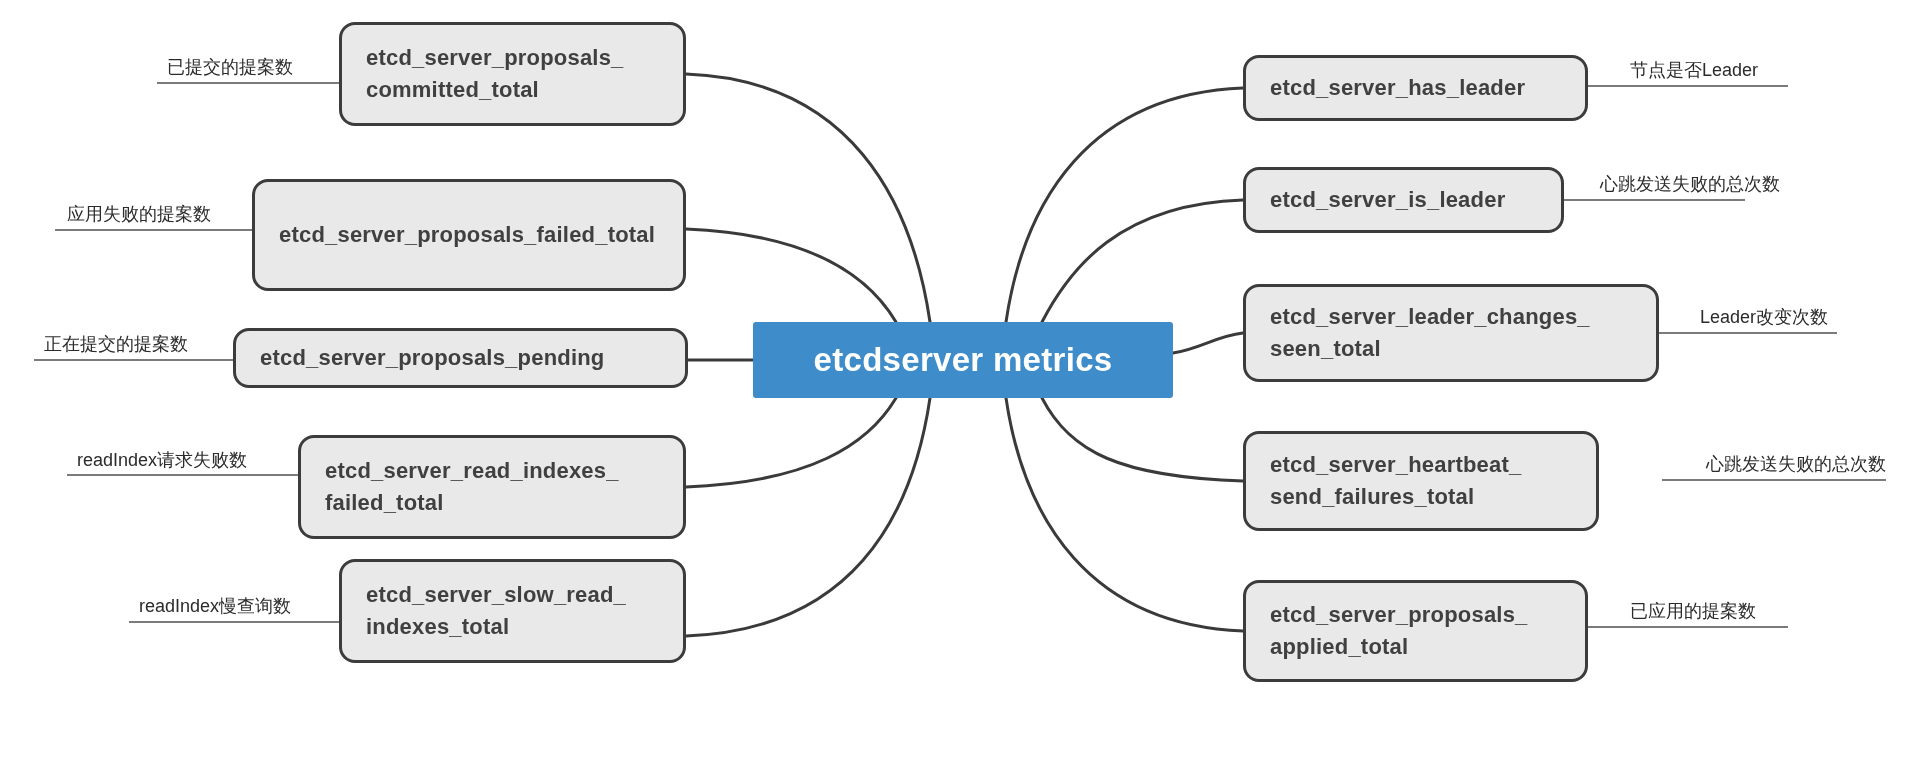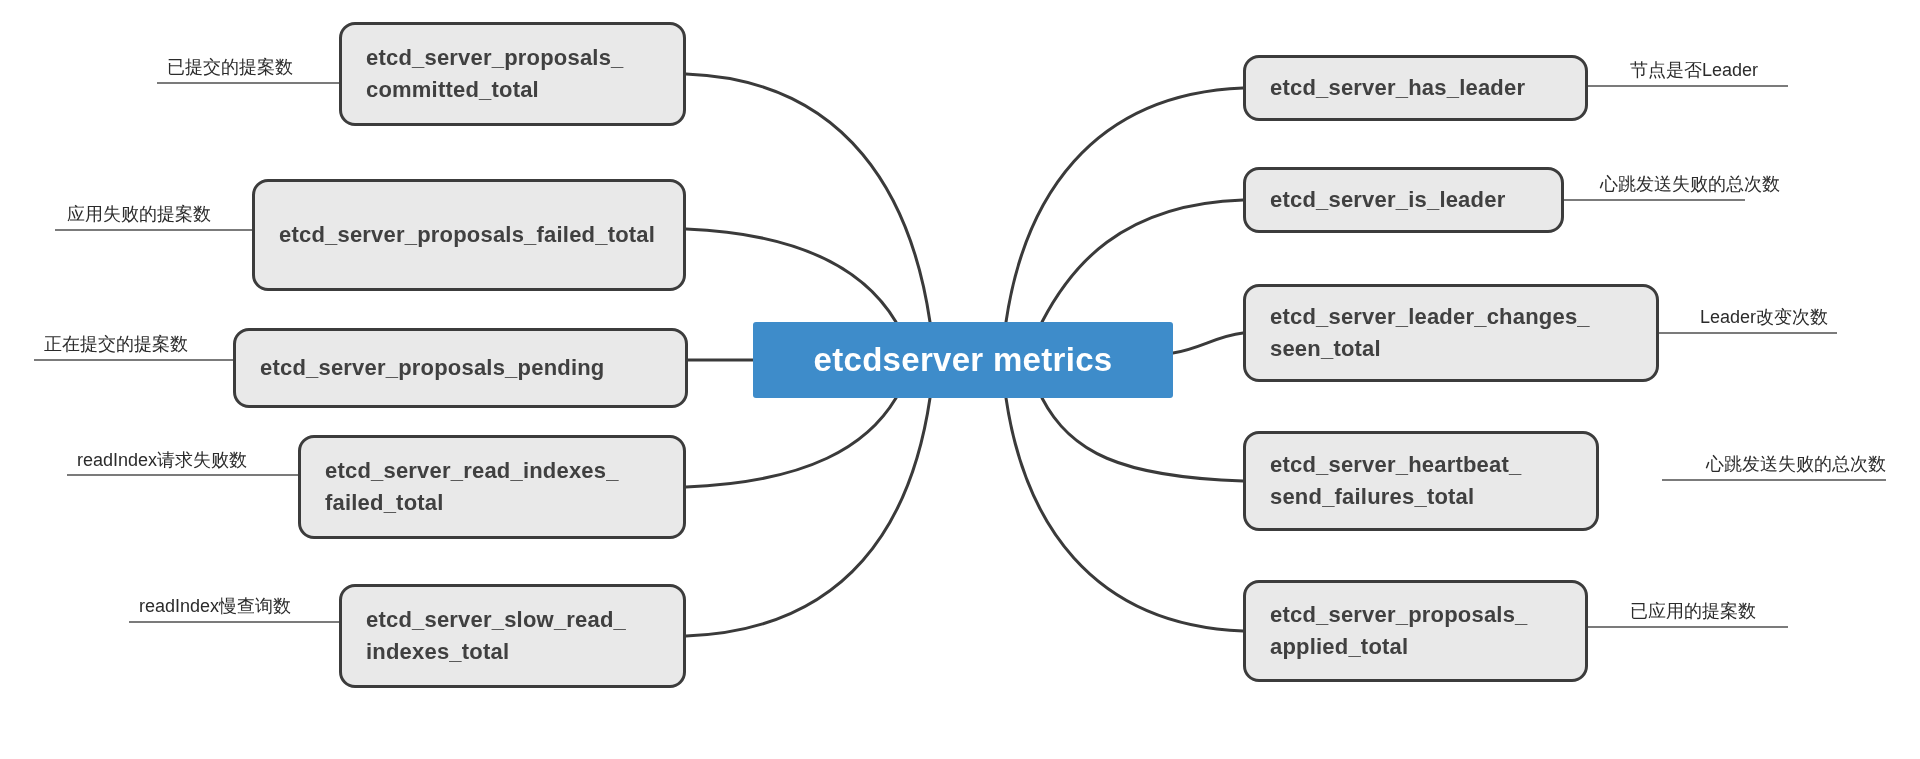--- a/index.html
+++ b/index.html
@@ -47,23 +47,23 @@
   .side-label {
     position:absolute;
     font-size:18px;
     color:var(--label_text);
     white-space:nowrap;
   }
 
   
   #lbox0 { left:339px; top:22px;  width:347px; height:104px; }
   #lbox1 { left:252px; top:179px; width:434px; height:112px; }
-  #lbox2 { left:233px; top:328px; width:455px; height:80px;  }
+  #lbox2 { left:233px; top:328px; width:455px; height:60px;  }
   #lbox3 { left:298px; top:435px; width:388px; height:104px; }
-  #lbox4 { left:339px; top:584px; width:347px; height:104px; }
+  #lbox4 { left:339px; top:559px; width:347px; height:104px; }
   
   #rbox0 { left:1243px; top:55px;  width:345px; height:66px;  }
   #rbox1 { left:1243px; top:167px; width:321px; height:66px;  }
   #rbox2 { left:1243px; top:284px; width:416px; height:98px;  }
   #rbox3 { left:1243px; top:431px; width:356px; height:100px; }
   #rbox4 { left:1243px; top:580px; width:345px; height:102px; }
   
   #llabel0 { left:167px; top:55px;  }
   #llabel1 { left:67px;  top:202px; }
   #llabel2 { left:44px;  top:332px; }

